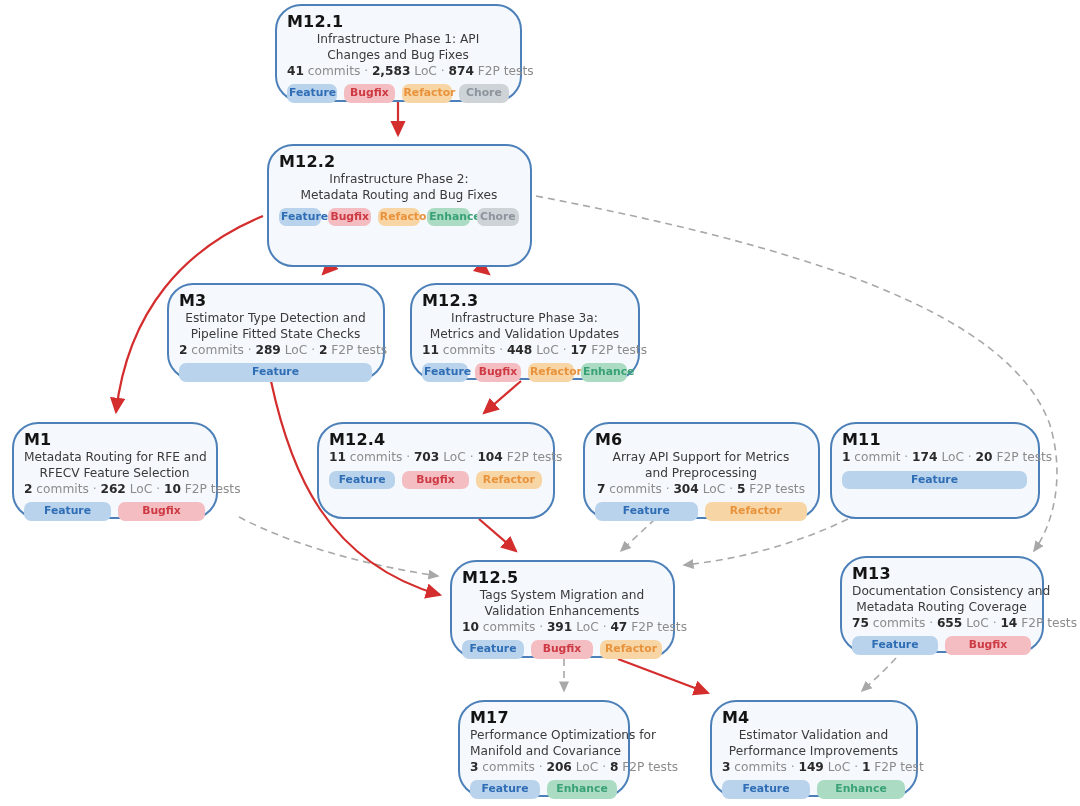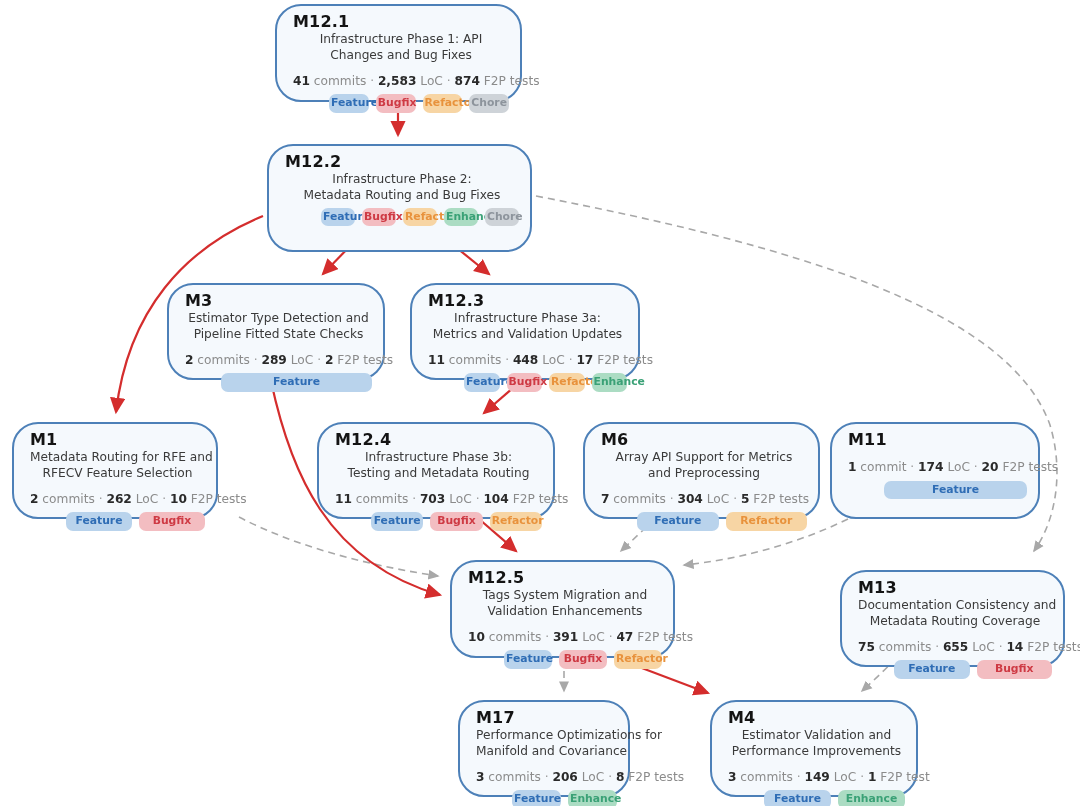--- a/index.html
+++ b/index.html
@@ -10,38 +10,38 @@
     font-family:"DejaVu Sans","Liberation Sans",sans-serif;
     overflow:hidden;
   }
   #edge-layer{position:absolute;left:0;top:0;width:1080px;height:806px;pointer-events:none;}
   .edge-solid{fill:none;stroke-width:2.2px;}
   .edge-dashed{fill:none;stroke-width:1.6px;stroke-dasharray:7 5;}
   .node{
     position:absolute;
     box-sizing:border-box;
     border-radius:26px;
-    padding:7px 11px 9px 16px;
+    padding:7px 11px 9px 10px;
     display:flex;flex-direction:column;
   }
   .node-title{
     font-weight:bold;font-size:16px;line-height:1.15;
     color:#141414;letter-spacing:.2px;
   }
   .node-desc{
     font-size:12.2px;line-height:1.24;color:#3a3a3a;
     text-align:center;white-space:nowrap;margin-top:1px;
   }
   .node-stats{
     font-size:12.2px;line-height:1.25;color:#8b8b8b;
-    white-space:nowrap;margin-top:11px;
+    white-space:nowrap;margin-top:1px;text-align:center;
   }
   .node-stats .num{font-weight:bold;color:#2a2a2a;}
   .node-stats .sep{color:#9a9a9a;}
-  .node-tags{display:flex;gap:7px;margin-top:5px;margin-left:36px;}
+  .node-tags{display:flex;gap:7px;margin-top:5px;}
   .tag{
     flex:1 1 0;min-width:0;
     text-align:center;font-weight:bold;font-size:10.8px;line-height:1;
     padding:4px 2px 4px 2px;border-radius:7px;white-space:nowrap;
   }
 </style>
 </head>
 <body>
 
 <div id="canvas">
@@ -78,21 +78,21 @@
       </div>
       <div class="node-stats"><span class="num">41</span><span class="lbl"> commits</span><span class="sep"> · </span><span class="num">2,583</span><span class="lbl"> LoC</span><span class="sep"> · </span><span class="num">874</span><span class="lbl"> F2P tests</span></div>
       <div class="node-tags">
         <span class="tag" style="background: rgb(185, 211, 236); color: rgb(47, 109, 181);">Feature</span>
         <span class="tag" style="background: rgb(243, 189, 193); color: rgb(206, 58, 68);">Bugfix</span>
         <span class="tag" style="background: rgb(247, 213, 164); color: rgb(232, 146, 60);">Refactor</span>
         <span class="tag" style="background: rgb(206, 211, 216); color: rgb(141, 148, 156);">Chore</span>
       </div>
     </div>
 
-    <div class="node" style="left: 267px; top: 144px; width: 265px; height: 108px; background: rgb(245, 249, 253); border: 2px solid rgb(77, 128, 184);">
+    <div class="node" style="left: 267px; top: 144px; width: 265px; height: 123px; background: rgb(245, 249, 253); border: 2px solid rgb(77, 128, 184);">
       <div class="node-title">M12.2</div>
       <div class="node-desc">
         <div>Infrastructure Phase 2:</div>
         <div>Metadata Routing and Bug Fixes</div>
       </div>
       <div class="node-tags">
         <span class="tag" style="background: rgb(185, 211, 236); color: rgb(47, 109, 181);">Feature</span>
         <span class="tag" style="background: rgb(243, 189, 193); color: rgb(206, 58, 68);">Bugfix</span>
         <span class="tag" style="background: rgb(247, 213, 164); color: rgb(232, 146, 60);">Refactor</span>
         <span class="tag" style="background: rgb(171, 220, 195); color: rgb(58, 161, 118);">Enhance</span>
@@ -135,24 +135,20 @@
       </div>
       <div class="node-stats"><span class="num">2</span><span class="lbl"> commits</span><span class="sep"> · </span><span class="num">262</span><span class="lbl"> LoC</span><span class="sep"> · </span><span class="num">10</span><span class="lbl"> F2P tests</span></div>
       <div class="node-tags">
         <span class="tag" style="background: rgb(185, 211, 236); color: rgb(47, 109, 181);">Feature</span>
         <span class="tag" style="background: rgb(243, 189, 193); color: rgb(206, 58, 68);">Bugfix</span>
       </div>
     </div>
 
     <div class="node" style="left: 317px; top: 422px; width: 238px; height: 97px; background: rgb(245, 249, 253); border: 2px solid rgb(77, 128, 184);">
       <div class="node-title">M12.4</div>
-      <div class="node-desc">
-        <div>Infrastructure Phase 3b:</div>
-        <div>Testing and Metadata Routing</div>
-      </div>
       <div class="node-stats"><span class="num">11</span><span class="lbl"> commits</span><span class="sep"> · </span><span class="num">703</span><span class="lbl"> LoC</span><span class="sep"> · </span><span class="num">104</span><span class="lbl"> F2P tests</span></div>
       <div class="node-tags">
         <span class="tag" style="background: rgb(185, 211, 236); color: rgb(47, 109, 181);">Feature</span>
         <span class="tag" style="background: rgb(243, 189, 193); color: rgb(206, 58, 68);">Bugfix</span>
         <span class="tag" style="background: rgb(247, 213, 164); color: rgb(232, 146, 60);">Refactor</span>
       </div>
     </div>
 
     <div class="node" style="left: 583px; top: 422px; width: 237px; height: 97px; background: rgb(245, 249, 253); border: 2px solid rgb(77, 128, 184);">
       <div class="node-title">M6</div>
@@ -182,21 +178,21 @@
         <div>Validation Enhancements</div>
       </div>
       <div class="node-stats"><span class="num">10</span><span class="lbl"> commits</span><span class="sep"> · </span><span class="num">391</span><span class="lbl"> LoC</span><span class="sep"> · </span><span class="num">47</span><span class="lbl"> F2P tests</span></div>
       <div class="node-tags">
         <span class="tag" style="background: rgb(185, 211, 236); color: rgb(47, 109, 181);">Feature</span>
         <span class="tag" style="background: rgb(243, 189, 193); color: rgb(206, 58, 68);">Bugfix</span>
         <span class="tag" style="background: rgb(247, 213, 164); color: rgb(232, 146, 60);">Refactor</span>
       </div>
     </div>
 
-    <div class="node" style="left: 840px; top: 570px; width: 225px; height: 97px; background: rgb(245, 249, 253); border: 2px solid rgb(77, 128, 184);">
+    <div class="node" style="left: 840px; top: 556px; width: 204px; height: 97px; background: rgb(245, 249, 253); border: 2px solid rgb(77, 128, 184);">
       <div class="node-title">M13</div>
       <div class="node-desc">
         <div>Documentation Consistency and</div>
         <div>Metadata Routing Coverage</div>
       </div>
       <div class="node-stats"><span class="num">75</span><span class="lbl"> commits</span><span class="sep"> · </span><span class="num">655</span><span class="lbl"> LoC</span><span class="sep"> · </span><span class="num">14</span><span class="lbl"> F2P tests</span></div>
       <div class="node-tags">
         <span class="tag" style="background: rgb(185, 211, 236); color: rgb(47, 109, 181);">Feature</span>
         <span class="tag" style="background: rgb(243, 189, 193); color: rgb(206, 58, 68);">Bugfix</span>
       </div>

